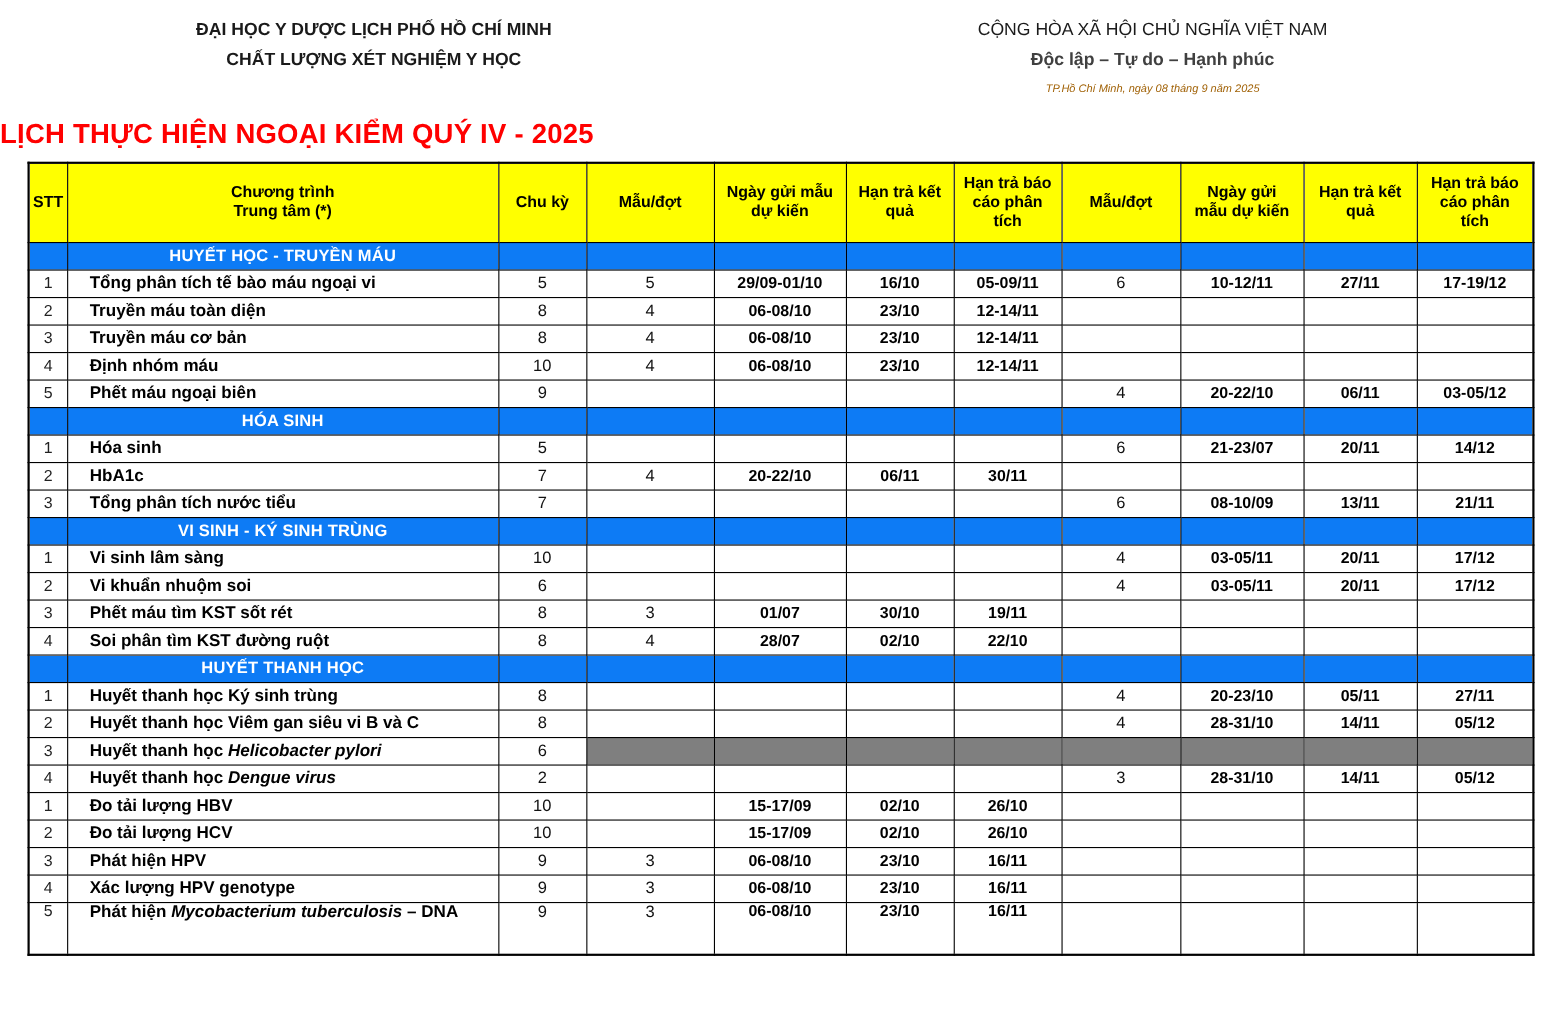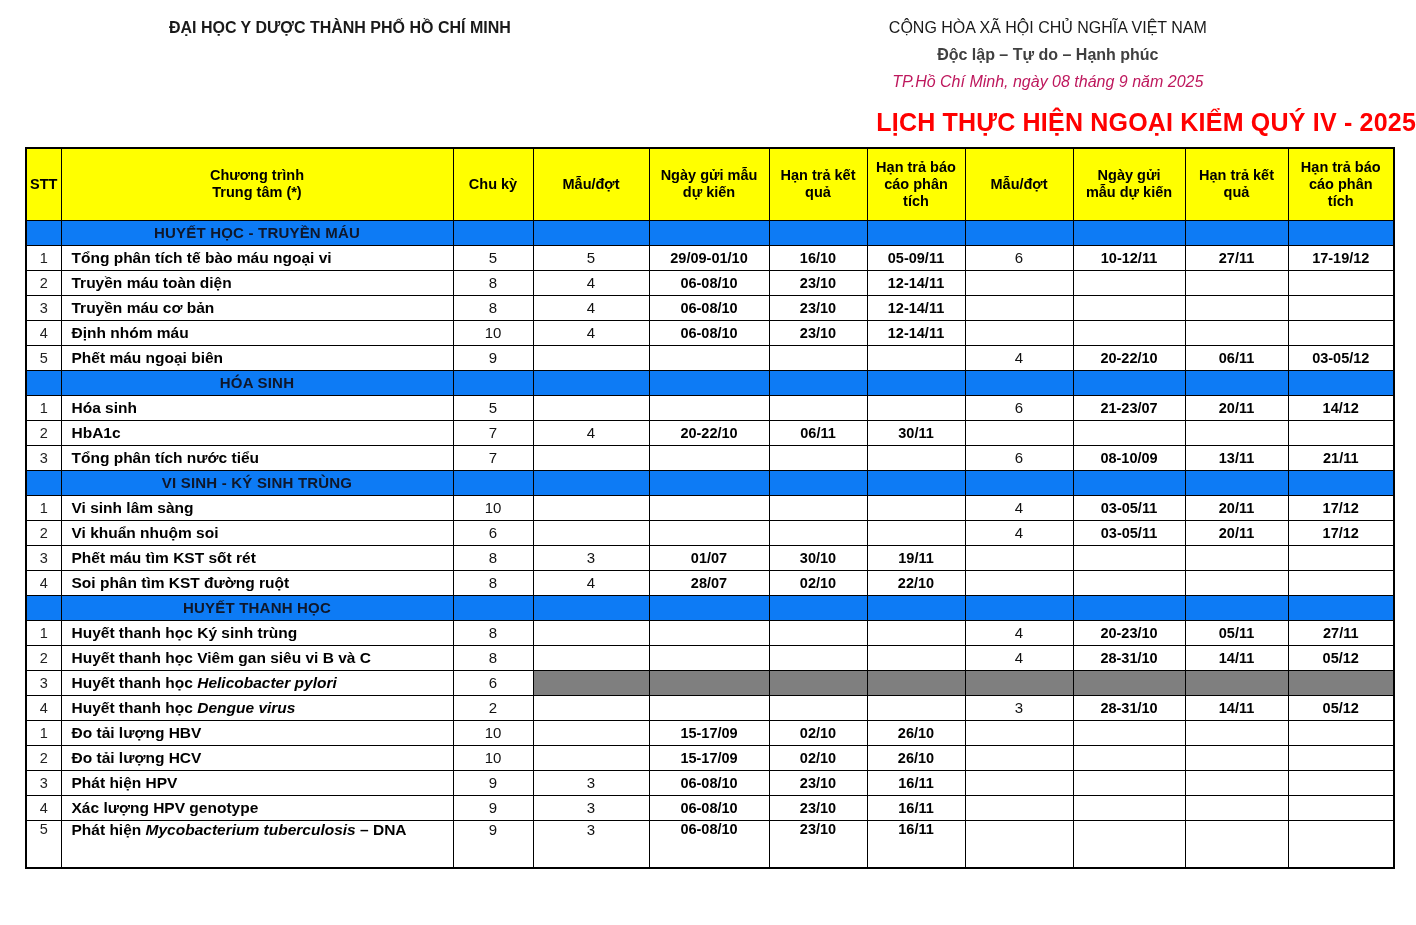--- a/index.html
+++ b/index.html
@@ -7,50 +7,51 @@
   body { font-family: "Liberation Sans", "DejaVu Sans", sans-serif; color: #000; }
 
   .page { width: 1416px; height: 925px; padding-top: 14px; }
 
   .letterhead { display: flex; width: 100%; }
   .letterhead .org-block { width: 48%; text-align: center; }
   .letterhead .national-block { width: 52%; text-align: center; }
   .org-line { font-weight: bold; font-size: 16px; line-height: 27px; color: #1a1a1a; }
   .nat-line1 { font-weight: normal; font-size: 16px; line-height: 27px; color: #1a1a1a; }
   .nat-line2 { font-weight: bold; font-size: 16px; line-height: 27px; color: #404040; }
-  .nat-line3 { font-style: italic; font-size: 16px; line-height: 27px; color: #be185d; }
-
-  .doc-title { text-align: right; color: #ff0000; font-weight: bold; font-size: 25px; margin-top: 13px; margin-bottom: 10px; letter-spacing: 0.2px; }
+  .nat-line3 { font-style: italic; font-size: 10px; line-height: 27px; color: #a16207; }
+
+  .doc-title { text-align: left; color: #ff0000; font-weight: bold; font-size: 25px; margin-top: 13px; margin-bottom: 10px; letter-spacing: 0.2px; }
 
   table.schedule { border-collapse: collapse; table-layout: fixed; width: 1368px; margin-left: 25px; border: 2px solid #000; }
   table.schedule th, table.schedule td { border: 1px solid #000; overflow: hidden; }
 
   thead th { background: #ffff00; font-weight: bold; font-size: 14.5px; text-align: center; vertical-align: middle; white-space: pre-line; line-height: 17px; height: 72px; padding: 2px; }
 
   tr.section-row td { background: #0d7bf5; height: 25px; }
-  tr.section-row td.section-title { color: #0f172a; font-weight: bold; font-size: 15px; text-align: center; letter-spacing: 0.2px; }
+  tr.section-row td.section-title { color: #ffffff; font-weight: bold; font-size: 15px; text-align: center; letter-spacing: 0.2px; }
 
   tr.data-row { height: 25px; }
   tr.data-row.tall { height: 48px; }
   tr.data-row.tall td { vertical-align: top; }
   td.stt { text-align: center; font-size: 14.5px; color: #222; }
-  td.prog { font-weight: bold; font-size: 15.5px; padding-left: 10px; white-space: nowrap; }
+  td.prog { font-weight: bold; font-size: 15.5px; padding-left: 20px; white-space: nowrap; }
   td.prog .it { font-style: italic; margin-top: 10px; }
   td.num { text-align: center; font-size: 15px; color: #111; }
   td.date { text-align: center; font-weight: bold; font-size: 14.5px; }
   td.grayed { background: #7f7f7f; }
 </style>
 </head>
 <body>
 
 <div class="page">
 
   <div class="letterhead">
     <div class="org-block">
-      <div class="org-line">ĐẠI HỌC Y DƯỢC THÀNH PHỐ HỒ CHÍ MINH</div>
+      <div class="org-line">ĐẠI HỌC Y DƯỢC LỊCH PHỐ HỒ CHÍ MINH</div>
+      <div class="org-line">CHẤT LƯỢNG XÉT NGHIỆM Y HỌC</div>
     </div>
     <div class="national-block">
       <div class="nat-line1">CỘNG HÒA XÃ HỘI CHỦ NGHĨA VIỆT NAM</div>
       <div class="nat-line2">Độc lập – Tự do – Hạnh phúc</div>
       <div class="nat-line3">TP.Hồ Chí Minh, ngày 08 tháng 9  năm 2025</div>
     </div>
   </div>
 
   <div class="doc-title">LỊCH THỰC HIỆN NGOẠI KIỂM QUÝ IV - 2025</div>
 

